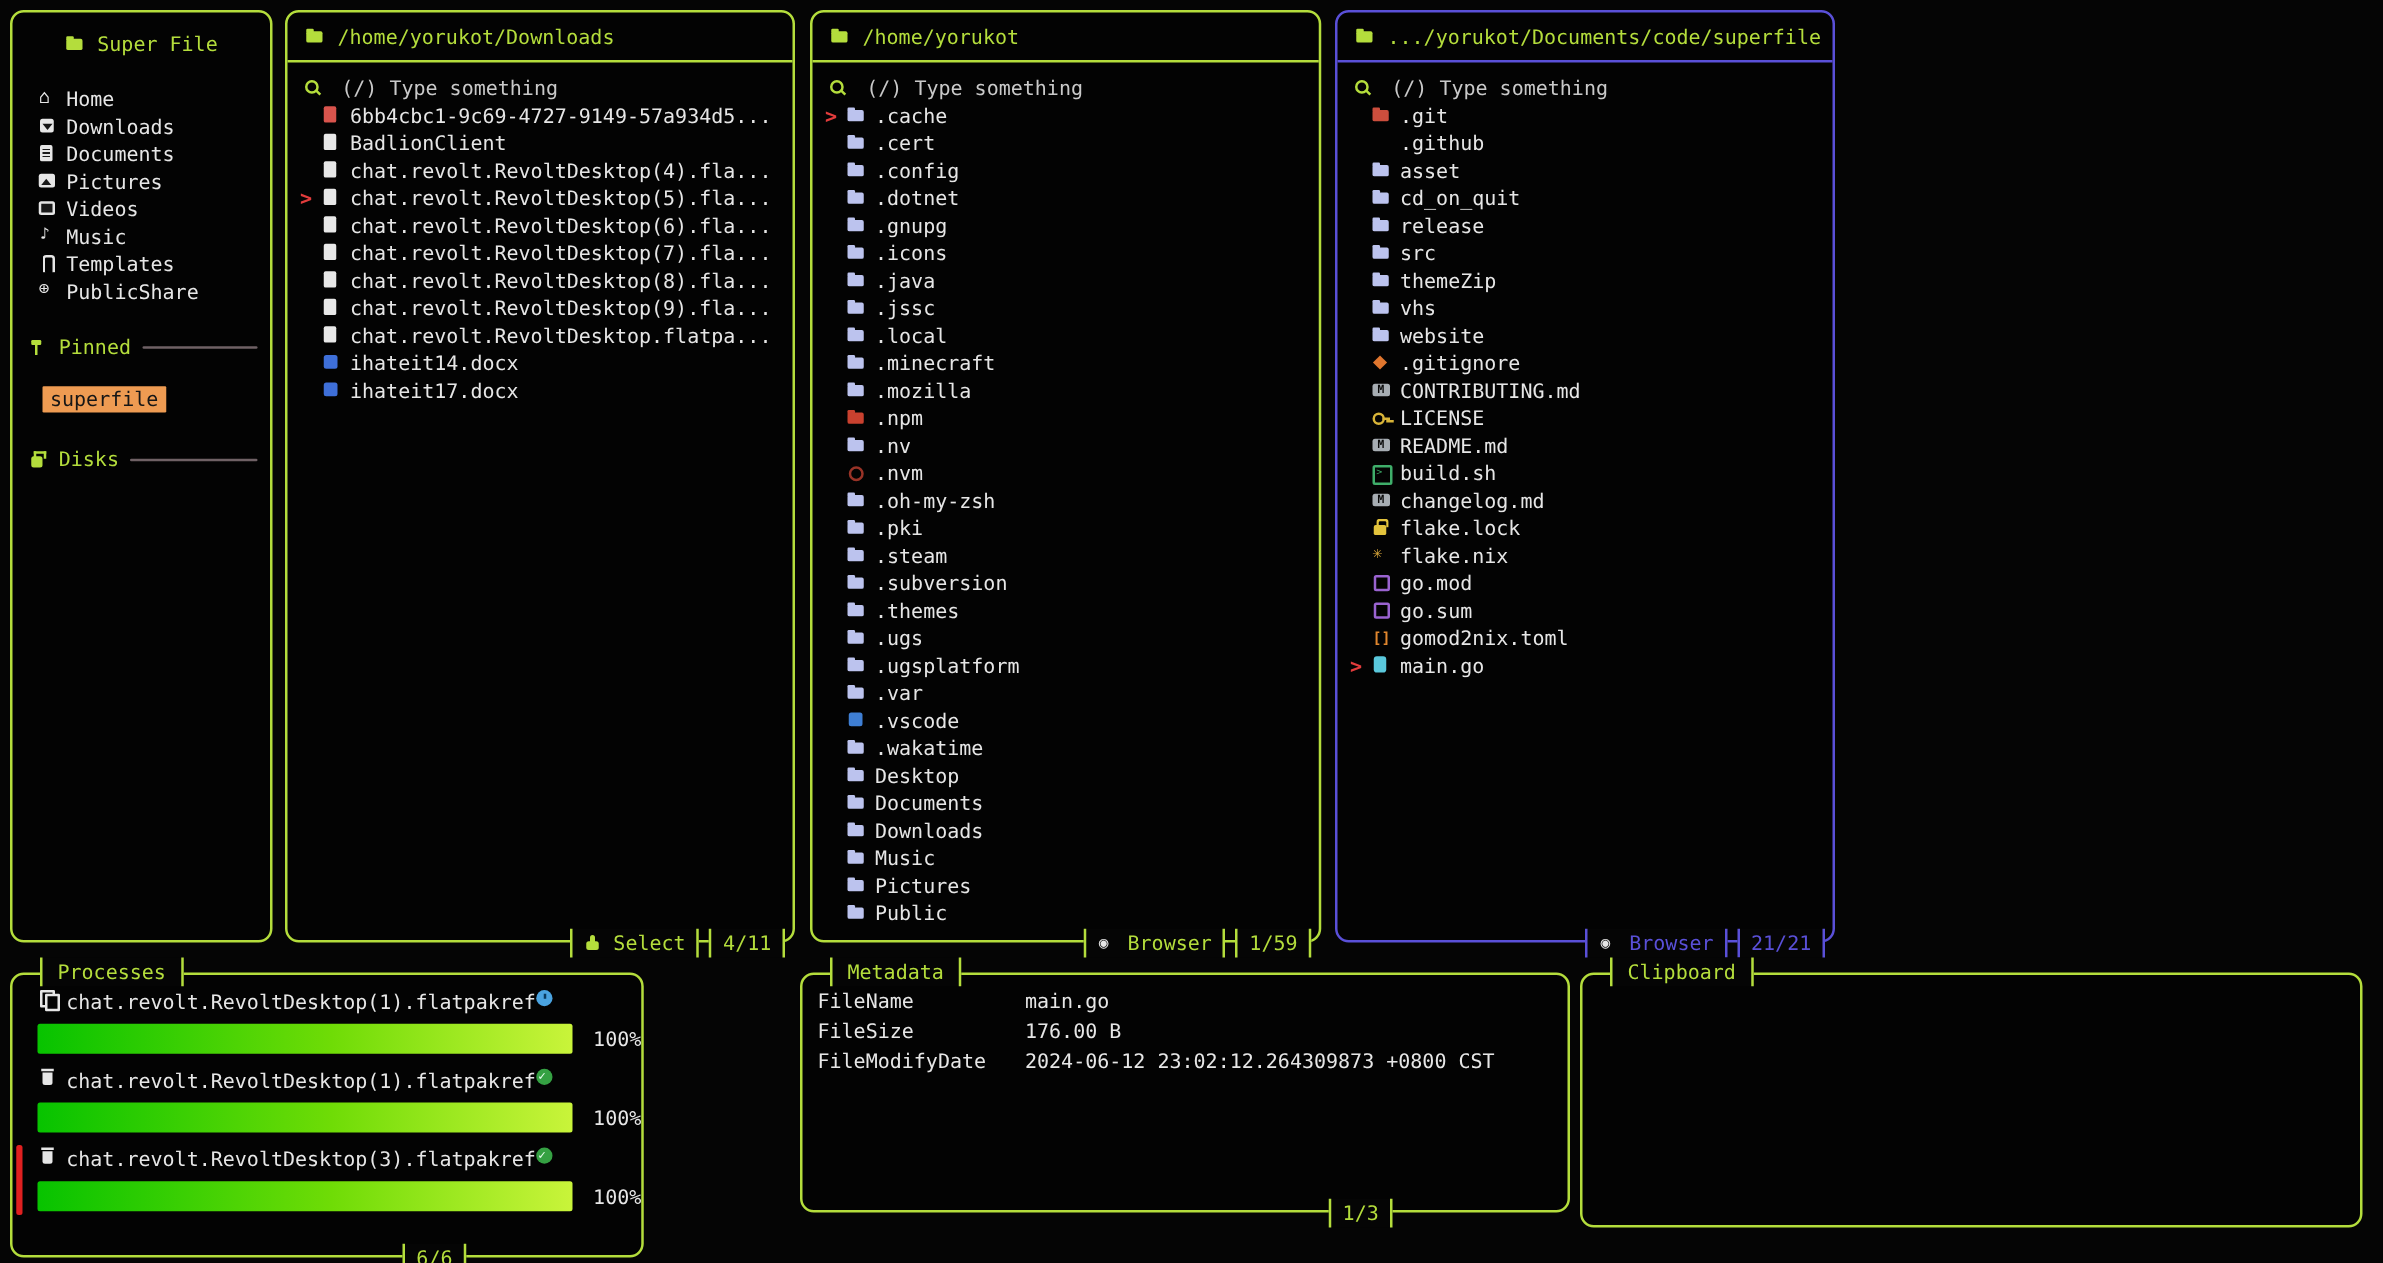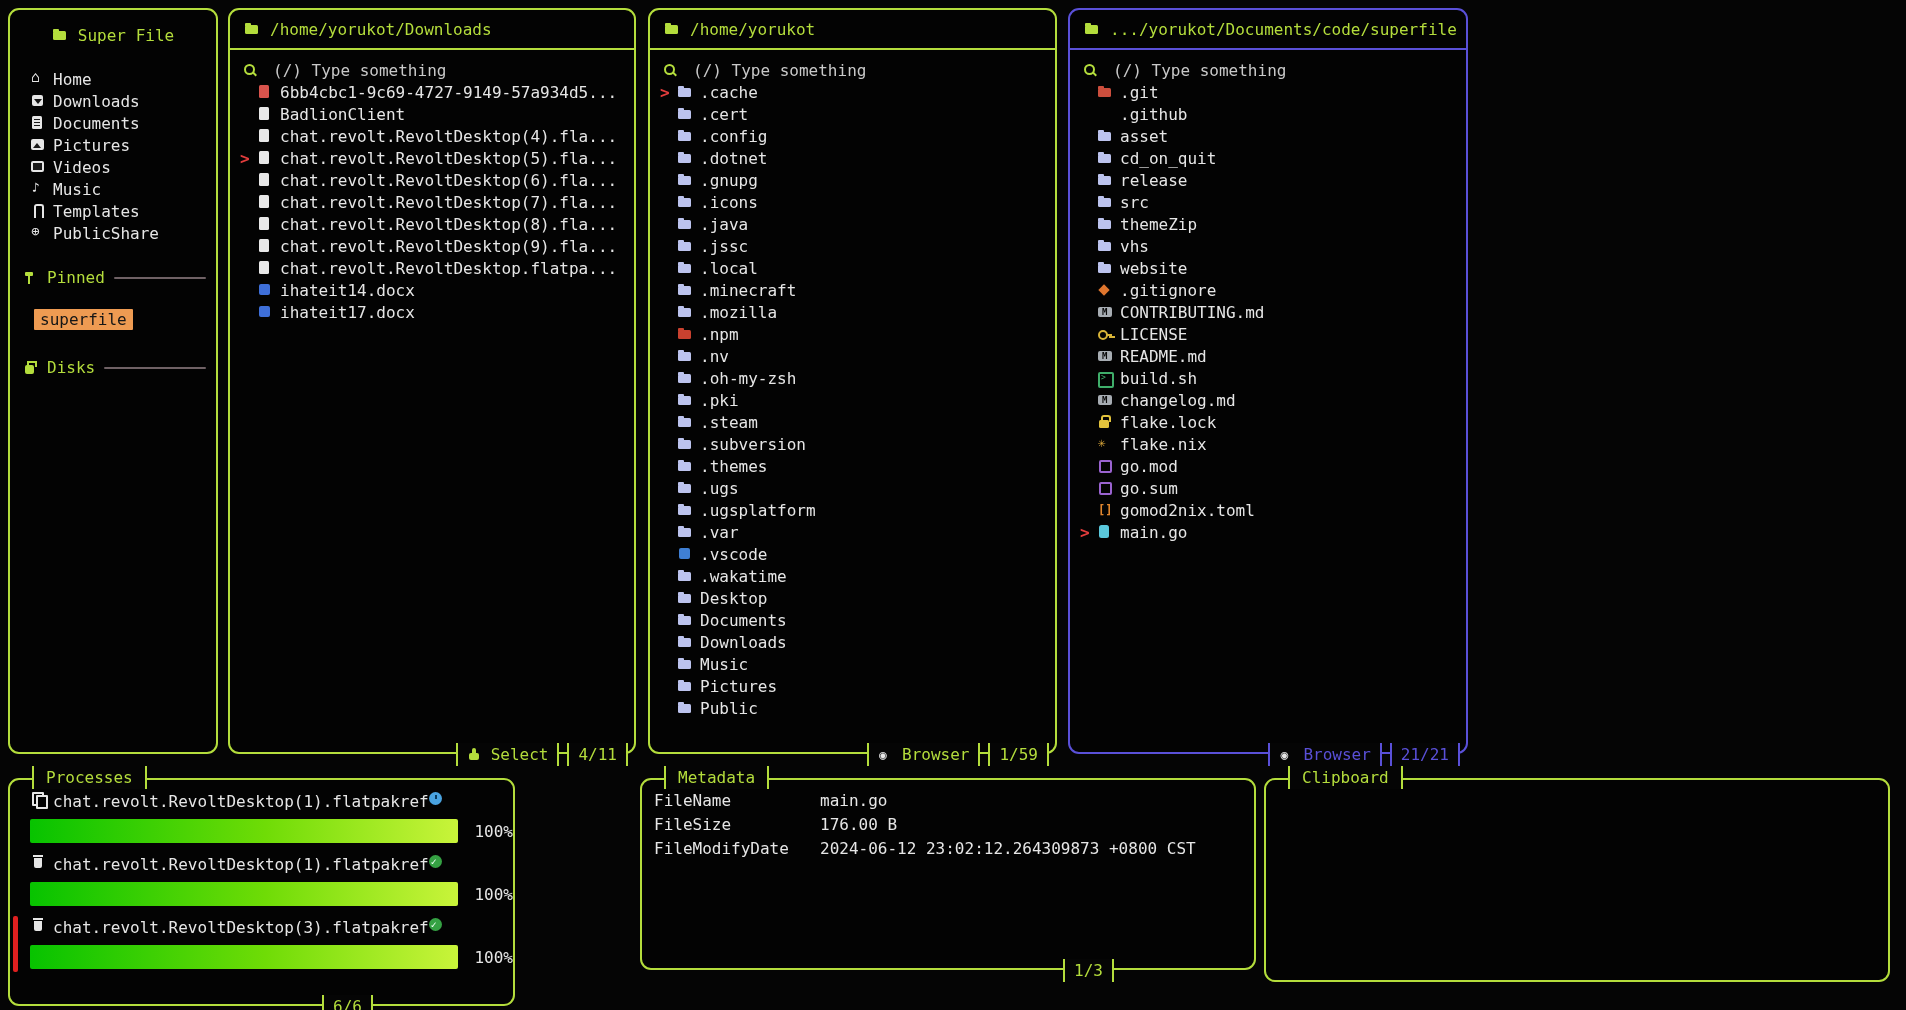--- a/index.html
+++ b/index.html
@@ -378,20 +378,25 @@
           <span class="ic ic-npm"></span>
           <span class="name">.npm</span>
         </div>
         <div class="row">
           <span class="cur">&gt;</span>
           <span class="ic ic-folder"></span>
           <span class="name">.nv</span>
         </div>
         <div class="row">
           <span class="cur">&gt;</span>
+          <span class="ic ic-nvm"></span>
+          <span class="name">.nvm</span>
+        </div>
+        <div class="row">
+          <span class="cur">&gt;</span>
           <span class="ic ic-folder"></span>
           <span class="name">.oh-my-zsh</span>
         </div>
         <div class="row">
           <span class="cur">&gt;</span>
           <span class="ic ic-folder"></span>
           <span class="name">.pki</span>
         </div>
         <div class="row">
           <span class="cur">&gt;</span>

